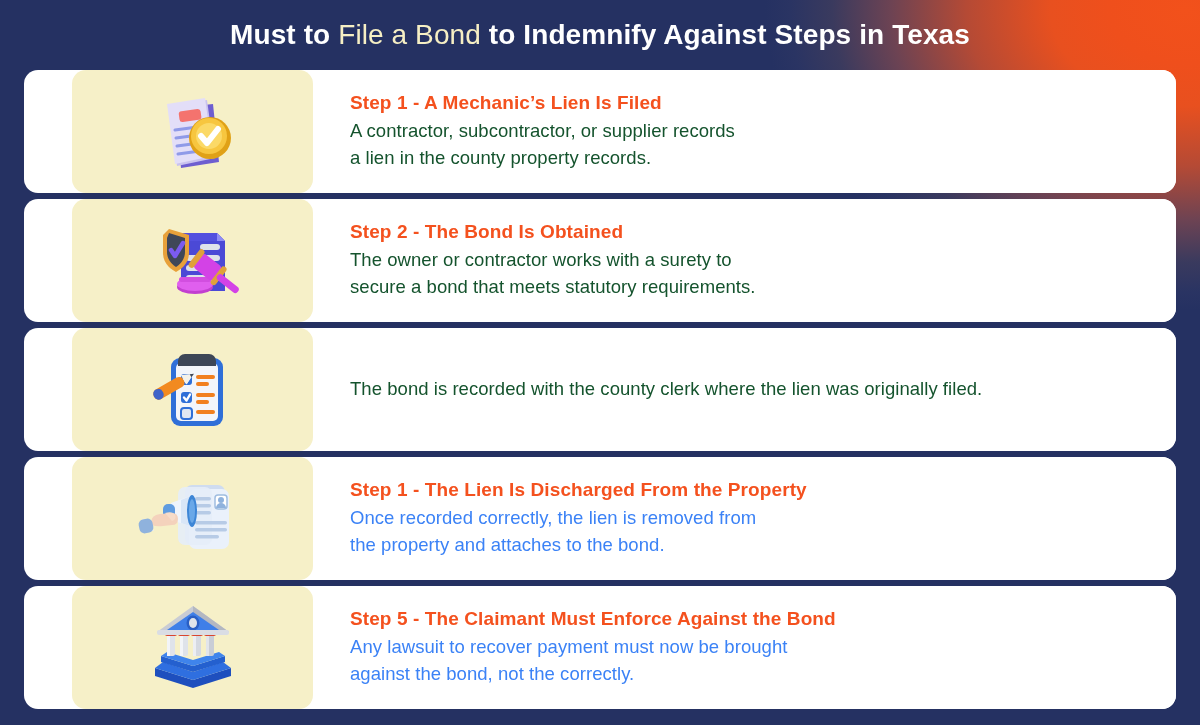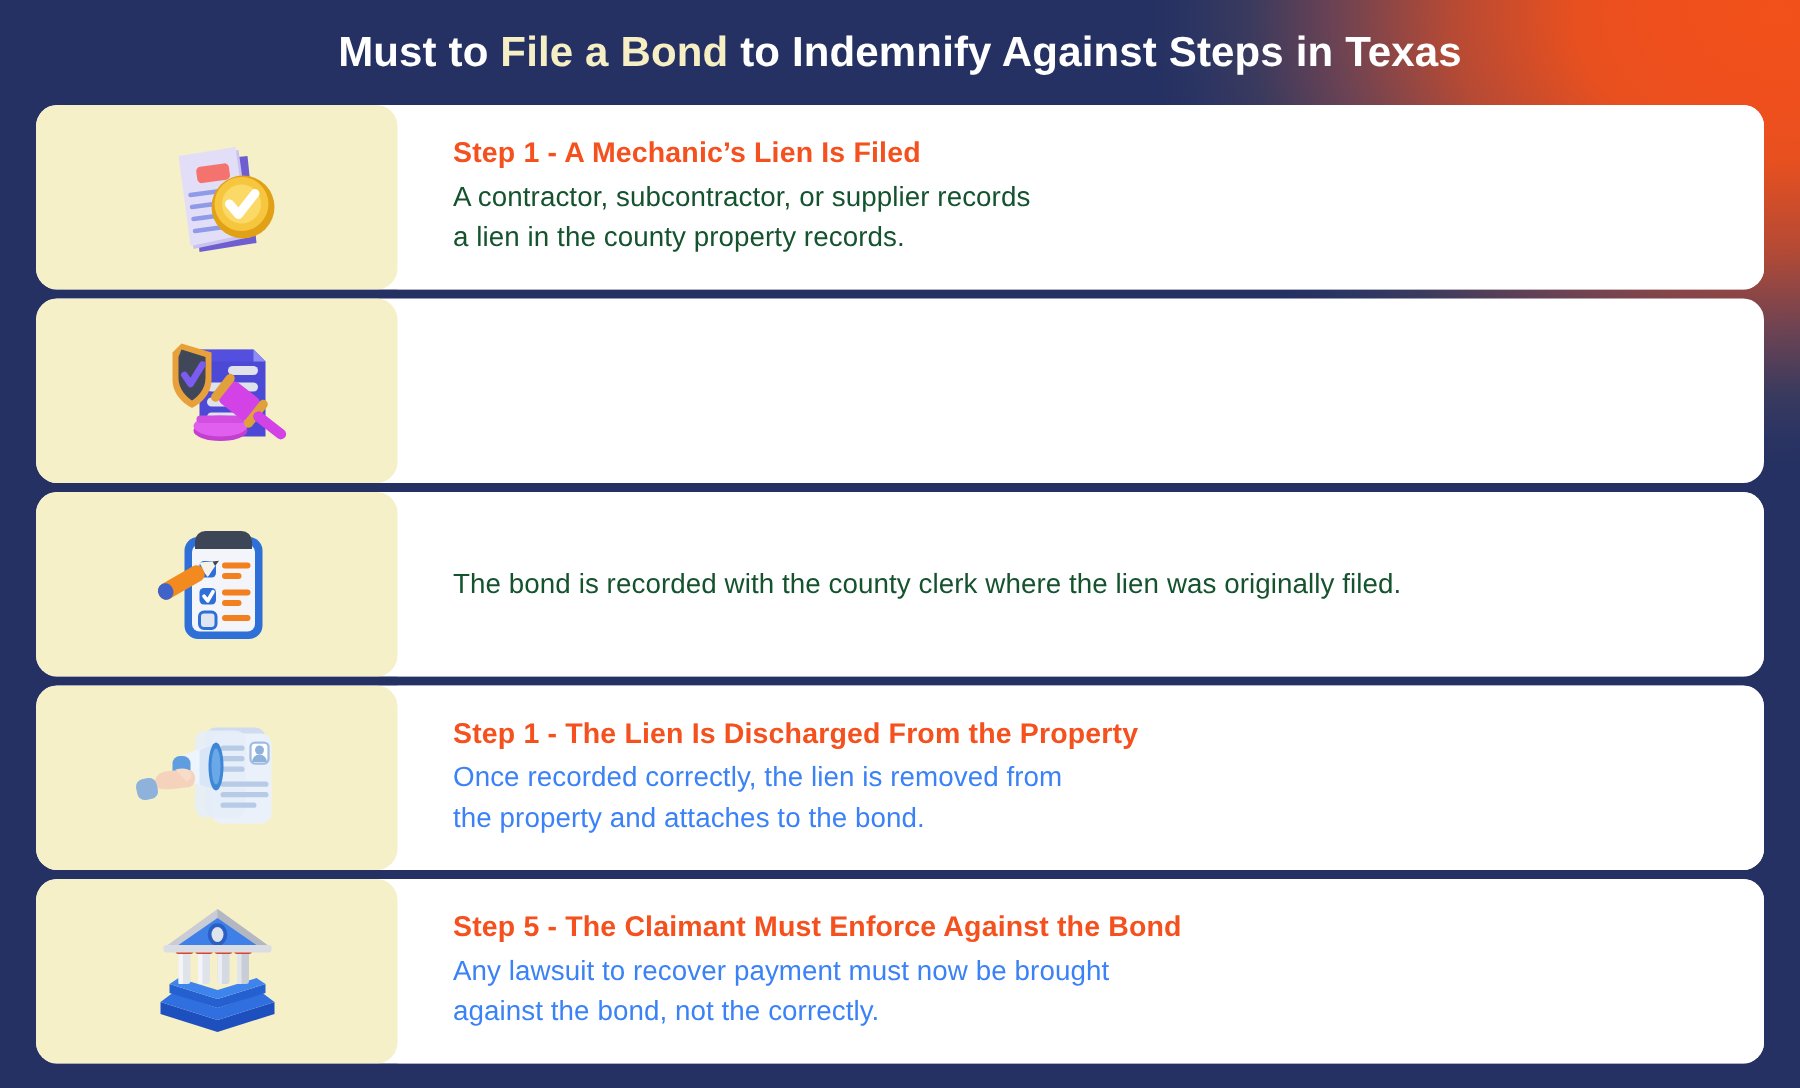--- a/index.html
+++ b/index.html
@@ -51,40 +51,41 @@
 
   .title {
     font-size: 28px;
     font-weight: 700;
     color: #ffffff;
     letter-spacing: 0.1px;
     white-space: nowrap;
   }
   .title .hl {
     color: #f6efc4;
-    font-weight: 700;
+    font-weight: 400;
   }
 
   
   .steps {
     position: relative;
     padding: 0 24px 0 24px;
     display: flex;
     flex-direction: column;
     gap: 6px;
   }
 
   .card {
     position: relative;
     height: 123px;
     background: #ffffff;
     border-radius: 14px;
     display: flex;
     align-items: stretch;
     overflow: hidden;
+    padding-left: 48px;
   }
 
   .icon-panel {
     width: 241px;
     flex: 0 0 241px;
     background: #f6f0c8;
     border-radius: 14px 14px 14px 14px;
     display: flex;
     align-items: center;
     justify-content: center;
@@ -188,20 +189,25 @@
             <ellipse cx="50" cy="71" rx="18" ry="7" fill="#e05fee"></ellipse>
             <rect x="34" y="64" width="32" height="5" rx="2.5" fill="#d24ee0"></rect>
             <g transform="rotate(38 64 54)">
               <rect x="50" y="46" width="26" height="18" rx="5" fill="#d342e6"></rect>
               <rect x="46" y="44" width="6" height="22" rx="3" fill="#e0a13a"></rect>
               <rect x="74" y="44" width="6" height="22" rx="3" fill="#e0a13a"></rect>
               <rect x="76" y="52" width="26" height="7" rx="3.5" fill="#d342e6"></rect>
             </g>
           </svg>
         </div>
+      </div>
+      <div class="card-body">
+        <div class="step-title">Step 2 - The Bond Is Obtained</div>
+        <div class="step-desc">The owner or contractor works with a surety to
+secure a bond that meets statutory requirements.</div>
       </div>
     </div>
 
     <div class="card">
       <div class="icon-panel">
         <div class="icon-wrap">
           <svg viewBox="0 0 96 96" width="96" height="96">
             <rect x="26" y="16" width="52" height="68" rx="9" fill="#2f6fd8"></rect>
             <rect x="31" y="21" width="42" height="58" rx="5" fill="#f3f5fa"></rect>
             <path d="M40 12 h24 a7 7 0 0 1 7 7 v5 h-38 v-5 a7 7 0 0 1 7 -7 z" fill="#3d4656"></path>

